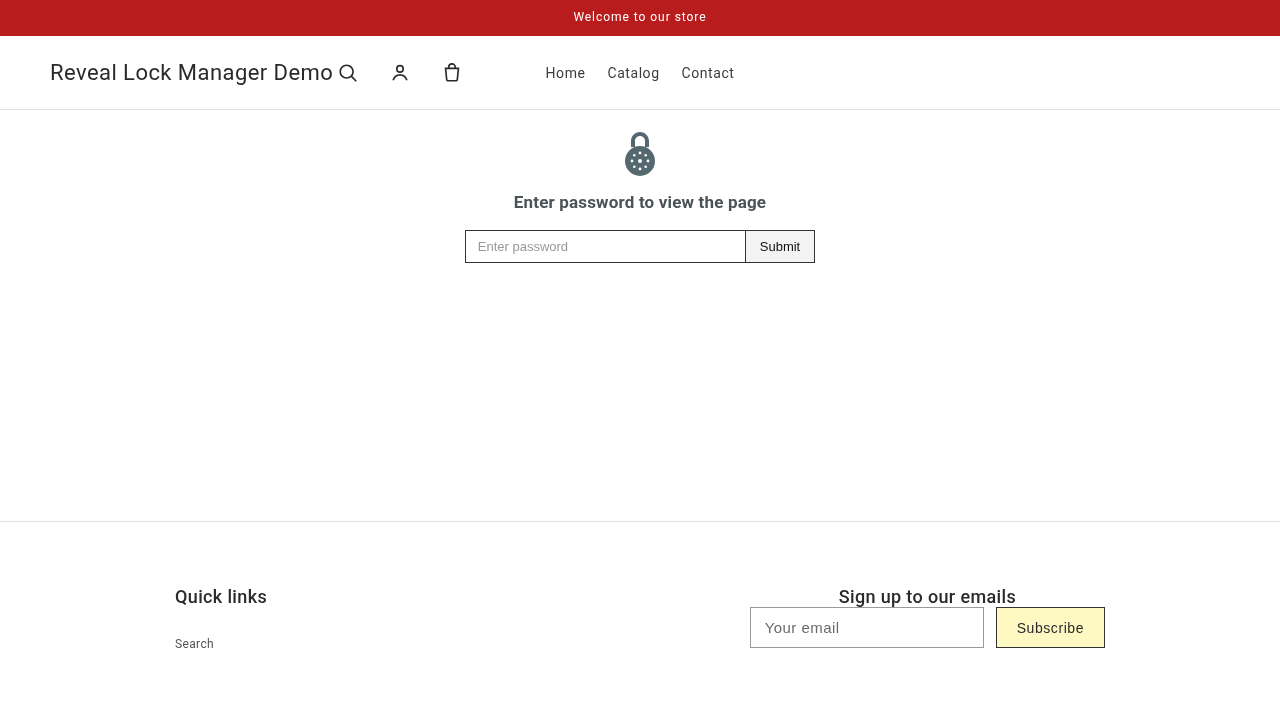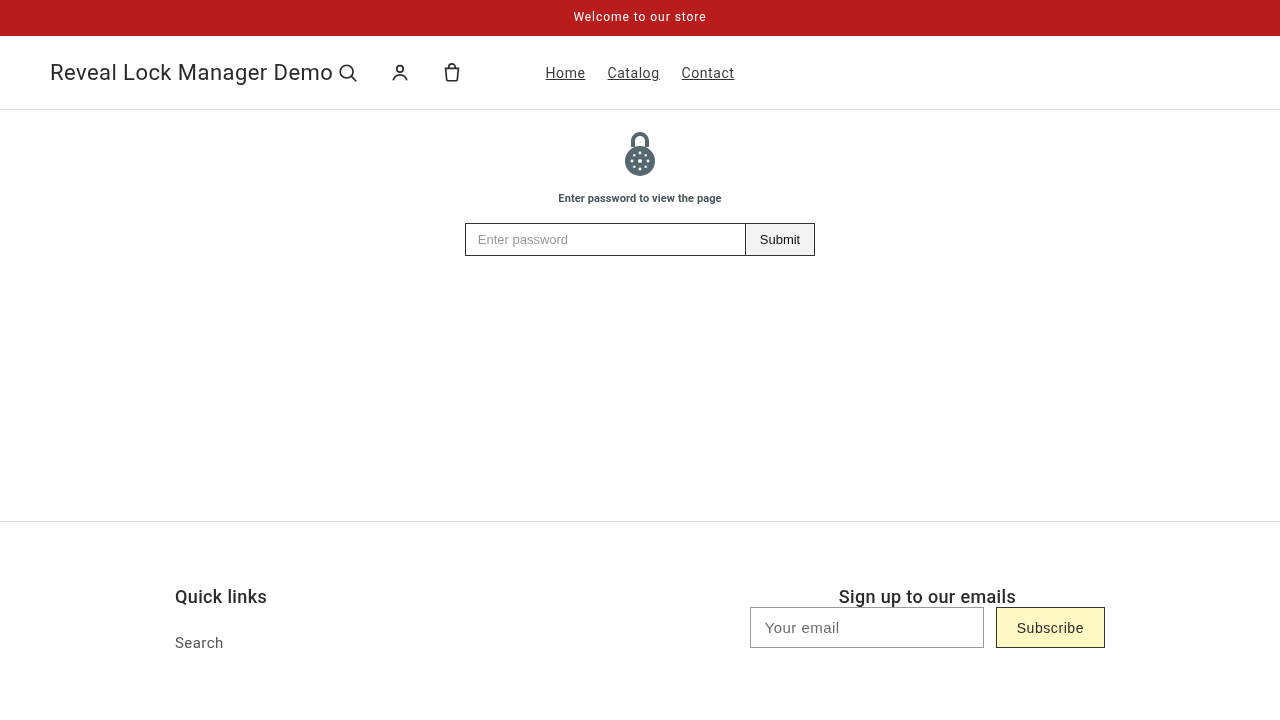--- a/index.html
+++ b/index.html
@@ -2,39 +2,39 @@
 <html><head>
 <meta charset="utf-8">
 <style>
   * { box-sizing: border-box; margin: 0; padding: 0; }
   body { font-family: -apple-system, BlinkMacSystemFont, "Segoe UI", Roboto, Helvetica, Arial, sans-serif; width: 1280px; height: 720px; background: #fff; color: #333; }
 
   .announcement { background: #b91c1c; color: #fff; text-align: center; font-size: 12px; letter-spacing: 0.08em; padding: 10px 0 12px 0; }
 
   .header { display: flex; align-items: center; justify-content: flex-start; padding: 0 50px; height: 74px; border-bottom: 1px solid #e0e0e0; }
   .brand { font-size: 22px; letter-spacing: 0.02em; color: #2a2a2a; }
-  .nav { position: absolute; left: 50%; transform: translateX(-50%); display: flex; gap: 22px; text-decoration: underline; }
+  .nav { position: absolute; left: 50%; transform: translateX(-50%); display: flex; gap: 22px; }
   .nav a { text-decoration: none; color: #3d3d3d; font-size: 14px; letter-spacing: 0.04em; cursor: pointer; }
   .header-icons { display: flex; gap: 22px; align-items: center; }
   .icon-btn { background: none; border: none; cursor: pointer; padding: 4px; color: #2a2a2a; }
   .icon-btn svg { display: block; }
 
   .main { text-align: center; padding-top: 20px; }
   .lock-wrap { display: inline-block; }
-  .lock-title { font-size: 11px; font-weight: 700; color: #4a5458; margin-top: 10px; letter-spacing: 0.01em; }
+  .lock-title { font-size: 17px; font-weight: 700; color: #4a5458; margin-top: 10px; letter-spacing: 0.01em; }
 
   .pw-form { display: flex; margin-top: 18px; }
   .pw-input { width: 280px; height: 33px; border: 1px solid #333; border-right: none; padding: 0 12px; font-size: 13px; outline: none; }
   .pw-input::placeholder { color: #999; }
   .pw-submit { height: 33px; border: 1px solid #333; background: #f3f3f3; padding: 0 14px; font-size: 13px; cursor: pointer; color: #111; }
 
   .footer { border-top: 1px solid #e0e0e0; position: absolute; top: 521px; left: 0; right: 0; padding: 64px 175px 0 175px; display: flex; justify-content: space-between; }
   .footer h3 { font-size: 18px; font-weight: 500; color: #2a2a2a; letter-spacing: 0.02em; }
   .quick-links ul { list-style: none; margin-top: 26px; }
-  .quick-links a { text-decoration: none; color: #555; font-size: 15px; letter-spacing: 0.03em; cursor: pointer; }
+  .quick-links a { text-decoration: none; color: #555; font-size: 12px; letter-spacing: 0.03em; cursor: pointer; }
 
   .signup { text-align: center; }
   .signup-row { display: flex; gap: 12px; }
   .email-input { width: 234px; height: 41px; border: 1px solid #9a9a9a; padding: 0 14px; font-size: 15px; letter-spacing: 0.03em; color: #333; outline: none; }
   .email-input::placeholder { color: #6a6a6a; }
   .subscribe-btn { height: 41px; border: 1px solid #333; background: #fef9c3; padding: 0 20px; font-size: 14px; letter-spacing: 0.04em; cursor: pointer; color: #2a2a2a; }
 </style>
 </head>
 <body>
 

